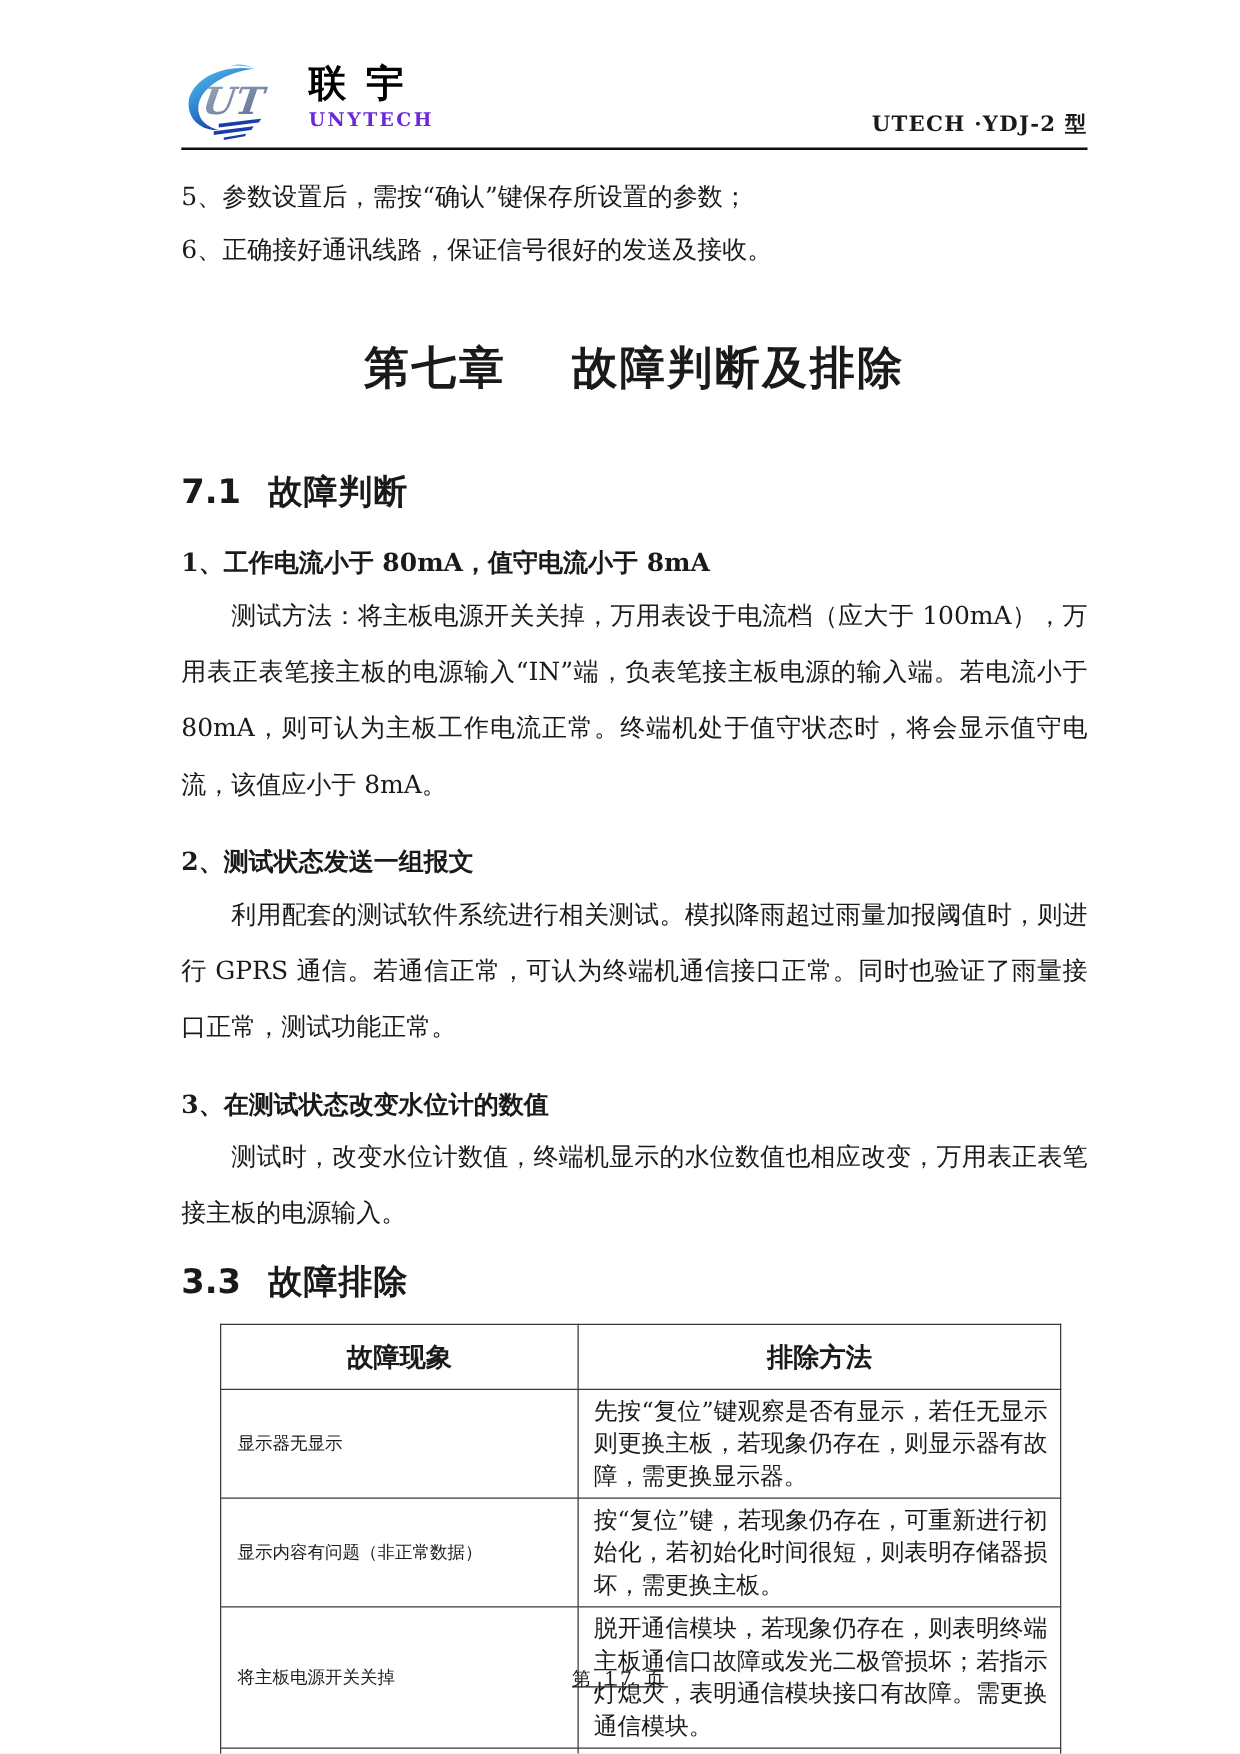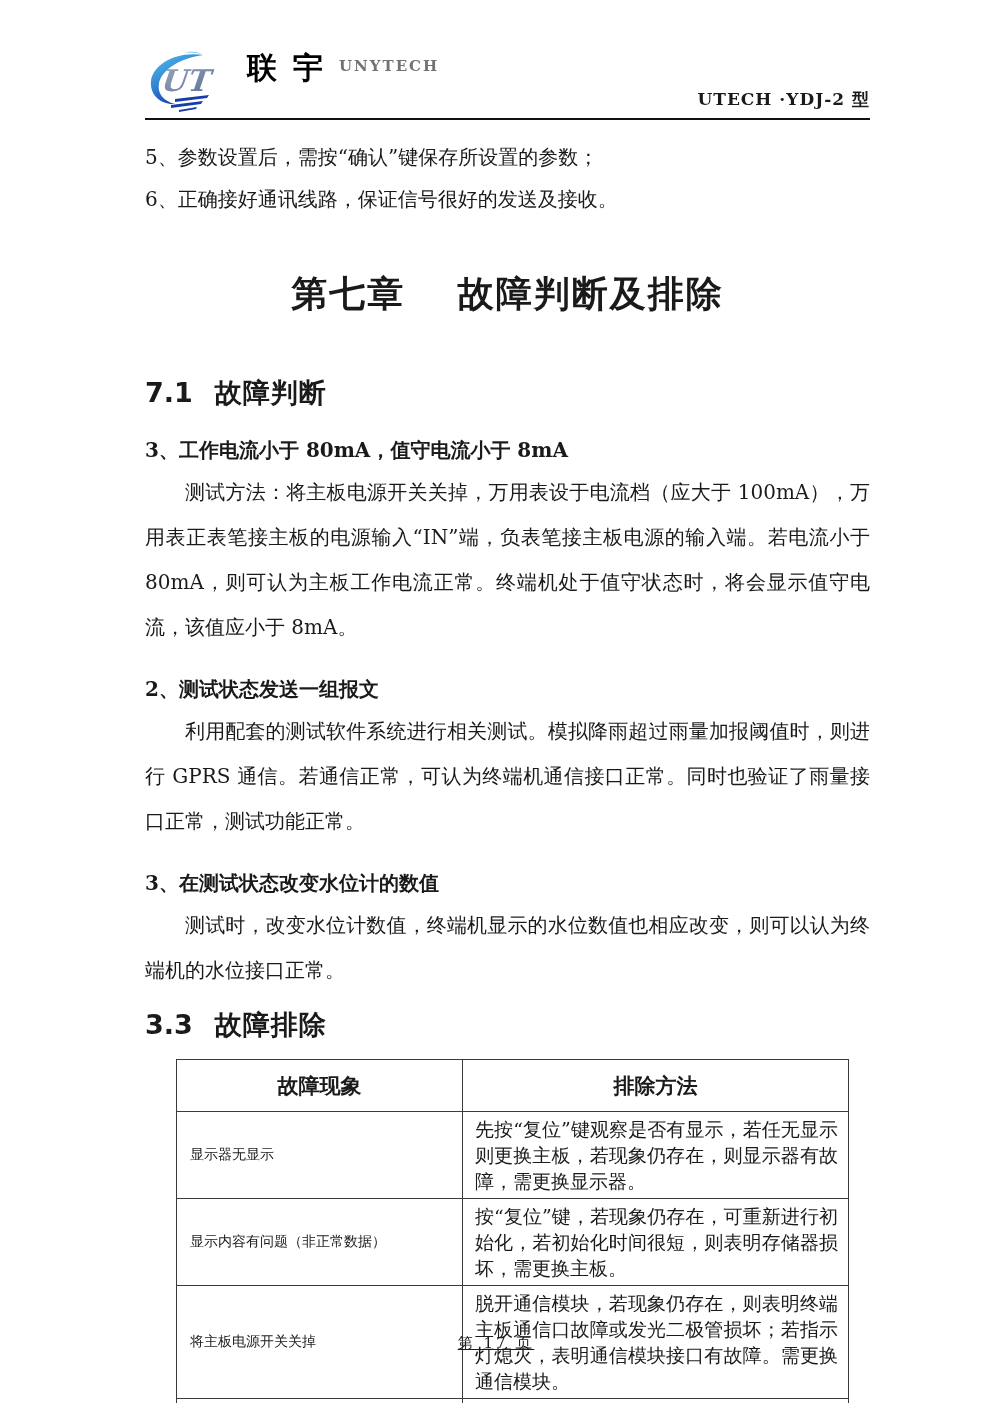--- a/index.html
+++ b/index.html
@@ -26,36 +26,36 @@
     border-bottom: 2px solid #111;
     padding-bottom: 5px;
     height: 74px;
   }
   .logo {
     display: flex;
     align-items: flex-start;
     gap: 6px;
   }
   .logo-mark { width: 96px; height: 64px; flex: 0 0 auto; }
-  .logo-text { display: flex; flex-direction: row; margin-top: 4px; }
+  .logo-text { display: flex; flex-direction: column; margin-top: 4px; }
   .logo-zh {
     font-family: "DejaVu Sans", "Liberation Sans", sans-serif;
     font-weight: bold;
     font-size: 30px;
     line-height: 30px;
     letter-spacing: 16px;
     color: #000;
     white-space: nowrap;
   }
   .logo-en {
     font-family: "DejaVu Serif", "Liberation Serif", serif;
     font-weight: bold;
     font-size: 15px;
     letter-spacing: 2px;
-    color: #737373;
+    color: #6d28d9;
     margin-top: 4px;
   }
   .model {
     font-weight: bold;
     font-size: 17px;
     letter-spacing: 1px;
     padding-bottom: 2px;
     white-space: nowrap;
     text-align: right;
   }
@@ -185,28 +185,28 @@
       <div class="note-line">5、参数设置后，需按“确认”键保存所设置的参数；</div>
       <div class="note-line">6、正确接好通讯线路，保证信号很好的发送及接收。</div>
     </div>
 
     <h1 class="chapter-title">第七章　 故障判断及排除</h1>
 
     <h2 class="section-heading sec-71">
       <span class="sec-num">7.1</span><span>故障判断</span>
     </h2>
 
-    <div class="item-heading">3、工作电流小于 80mA，值守电流小于 8mA</div>
+    <div class="item-heading">1、工作电流小于 80mA，值守电流小于 8mA</div>
     <p class="para">测试方法：将主板电源开关关掉，万用表设于电流档（应大于 100mA），万用表正表笔接主板的电源输入“IN”端，负表笔接主板电源的输入端。若电流小于 80mA，则可认为主板工作电流正常。终端机处于值守状态时，将会显示值守电流，该值应小于 8mA。</p>
 
     <div class="item-heading">2、测试状态发送一组报文</div>
     <p class="para">利用配套的测试软件系统进行相关测试。模拟降雨超过雨量加报阈值时，则进行 GPRS 通信。若通信正常，可认为终端机通信接口正常。同时也验证了雨量接口正常，测试功能正常。</p>
 
     <div class="item-heading">3、在测试状态改变水位计的数值</div>
-    <p class="para">测试时，改变水位计数值，终端机显示的水位数值也相应改变，则可以认为终端机的水位接口正常。</p>
+    <p class="para">测试时，改变水位计数值，终端机显示的水位数值也相应改变，万用表正表笔接主板的电源输入。</p>
 
     <h2 class="section-heading sec-72">
       <span class="sec-num">3.3</span><span>故障排除</span>
     </h2>
 
     <table class="fault-table">
       <colgroup>
           <col class="c1">
           <col class="c2">
         </colgroup>

